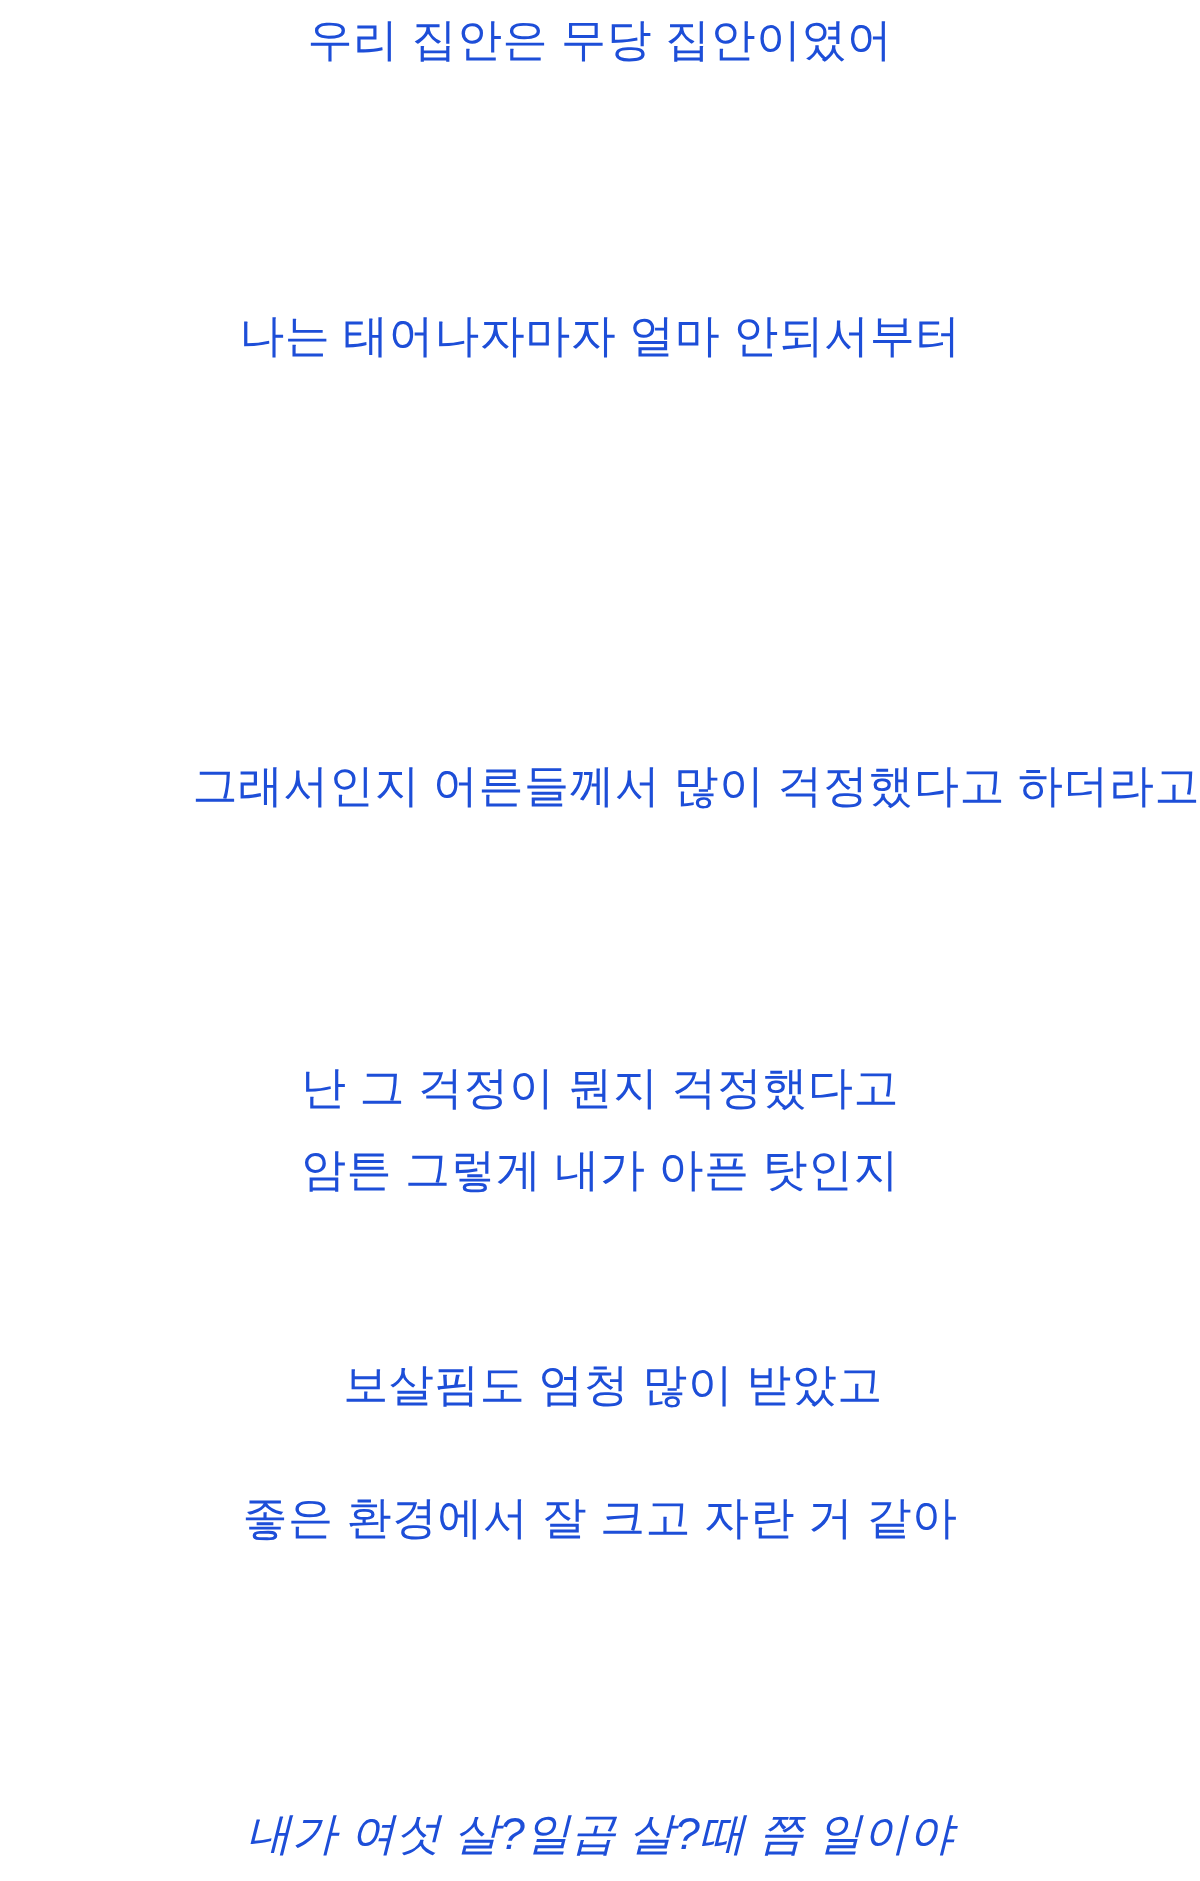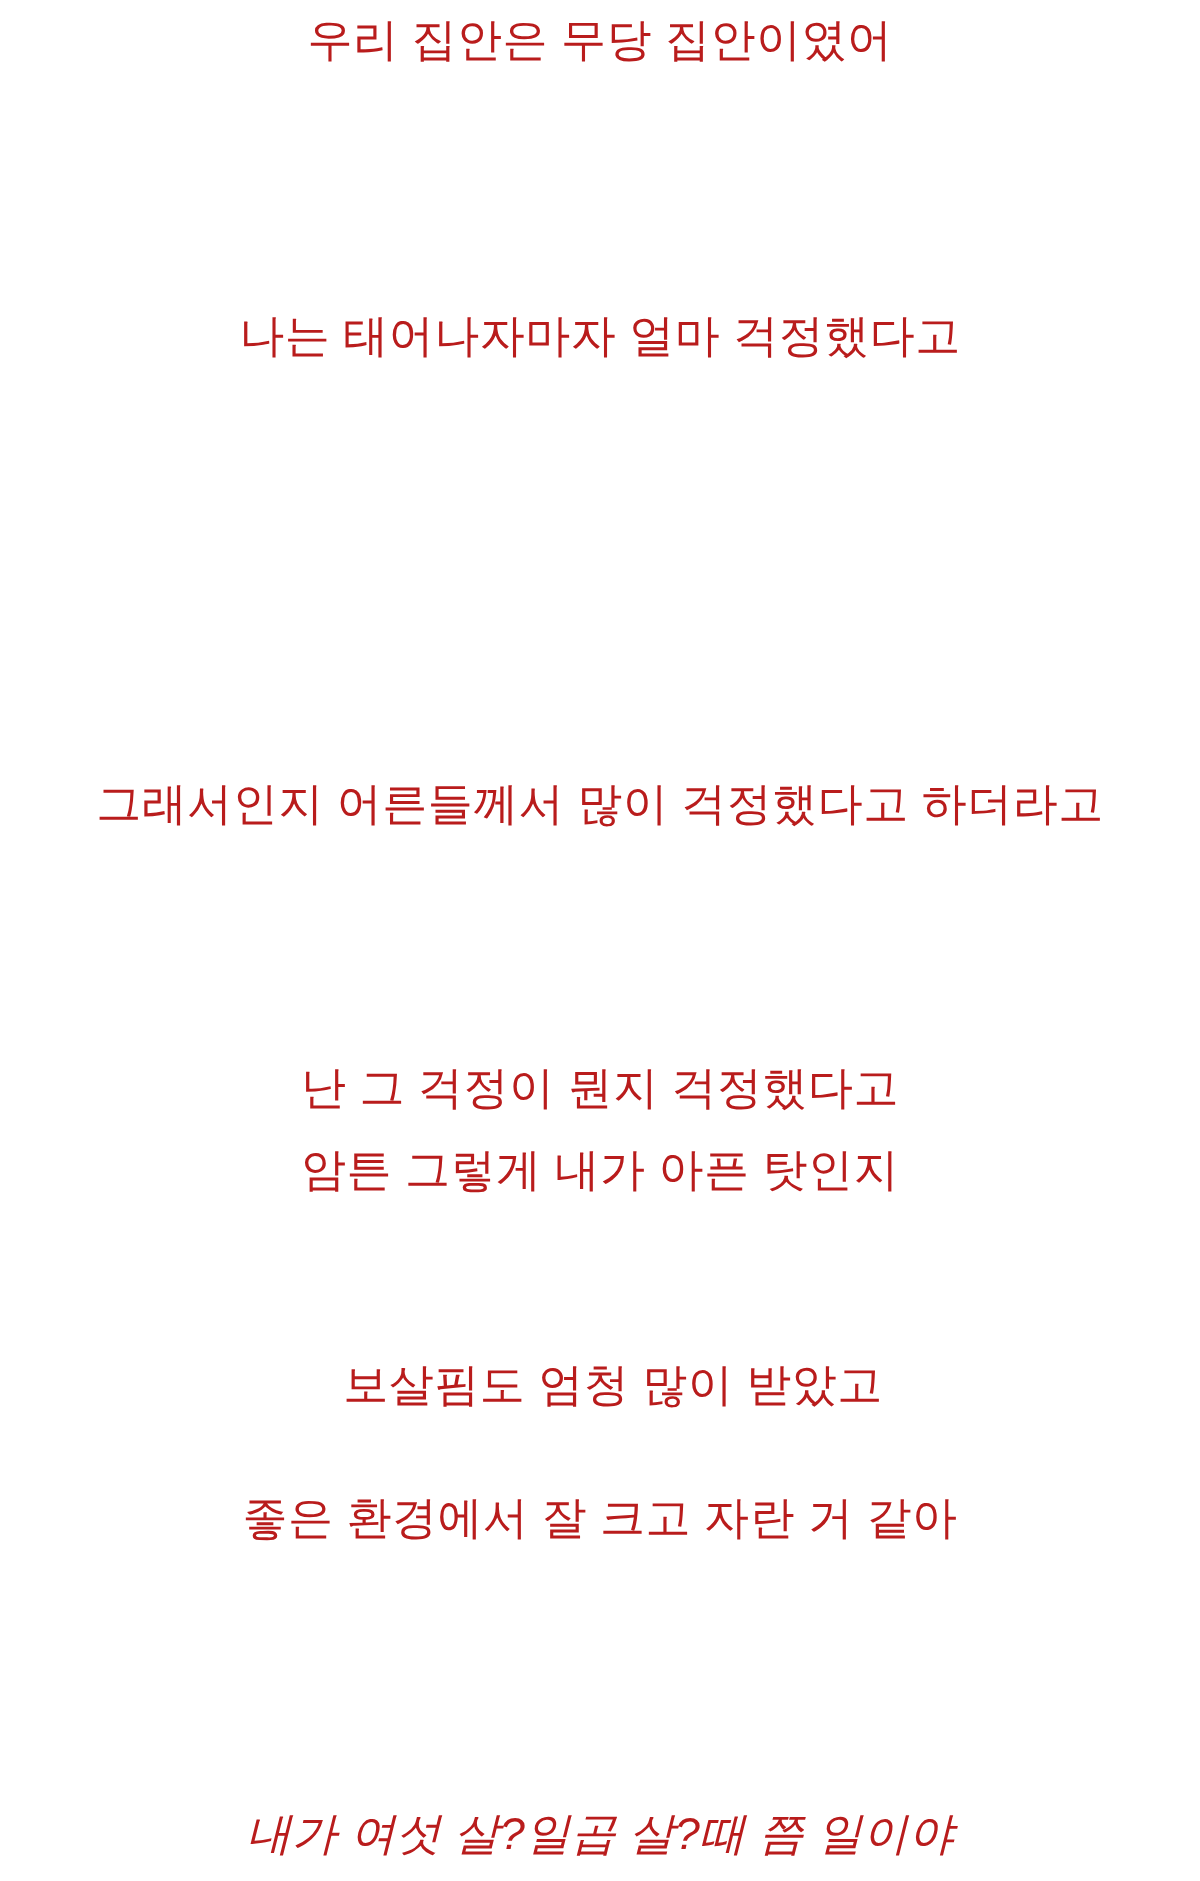--- a/index.html
+++ b/index.html
@@ -17,39 +17,39 @@
     font-family: "Liberation Sans", "DejaVu Sans", sans-serif;
   }
   .story-line {
     position: absolute;
     left: 0;
     width: 100%;
     text-align: center;
     font-size: 45px;
     line-height: 56px;
     font-weight: 400;
-    color: #b91c1c;
+    color: #1d4ed8;
     letter-spacing: 0.5px;
     white-space: nowrap;
   }
   .story-line.l1 { top: 12px; }
   .story-line.l2 { top: 308px; }
   .story-line.l3 { top: 460px; }
-  .story-line.l4 { top: 776px; }
+  .story-line.l4 { top: 758px; text-align: right; }
   .story-line.l5 { top: 1060px; }
   .story-line.l6 { top: 1142px; }
   .story-line.l7 { top: 1357px; margin-left: 13px; }
   .story-line.l8 { top: 1490px; }
   .story-line.l9 { top: 1806px; font-style: italic; }
 </style>
 </head>
 <body>
 
 <div class="page">
   <div class="story-line l1">우리 집안은 무당 집안이였어</div>
-  <div class="story-line l2">나는 태어나자마자 얼마 걱정했다고</div>
+  <div class="story-line l2">나는 태어나자마자 얼마 안되서부터</div>
   <div class="story-line l4">그래서인지 어른들께서 많이 걱정했다고 하더라고</div>
   <div class="story-line l5">난 그 걱정이 뭔지 걱정했다고</div>
   <div class="story-line l6">암튼 그렇게 내가 아픈 탓인지</div>
   <div class="story-line l7">보살핌도 엄청 많이 받았고</div>
   <div class="story-line l8">좋은 환경에서 잘 크고 자란 거 같아</div>
   <div class="story-line l9">내가 여섯 살?일곱 살?때 쯤 일이야</div>
 </div>
 
 </body></html>

